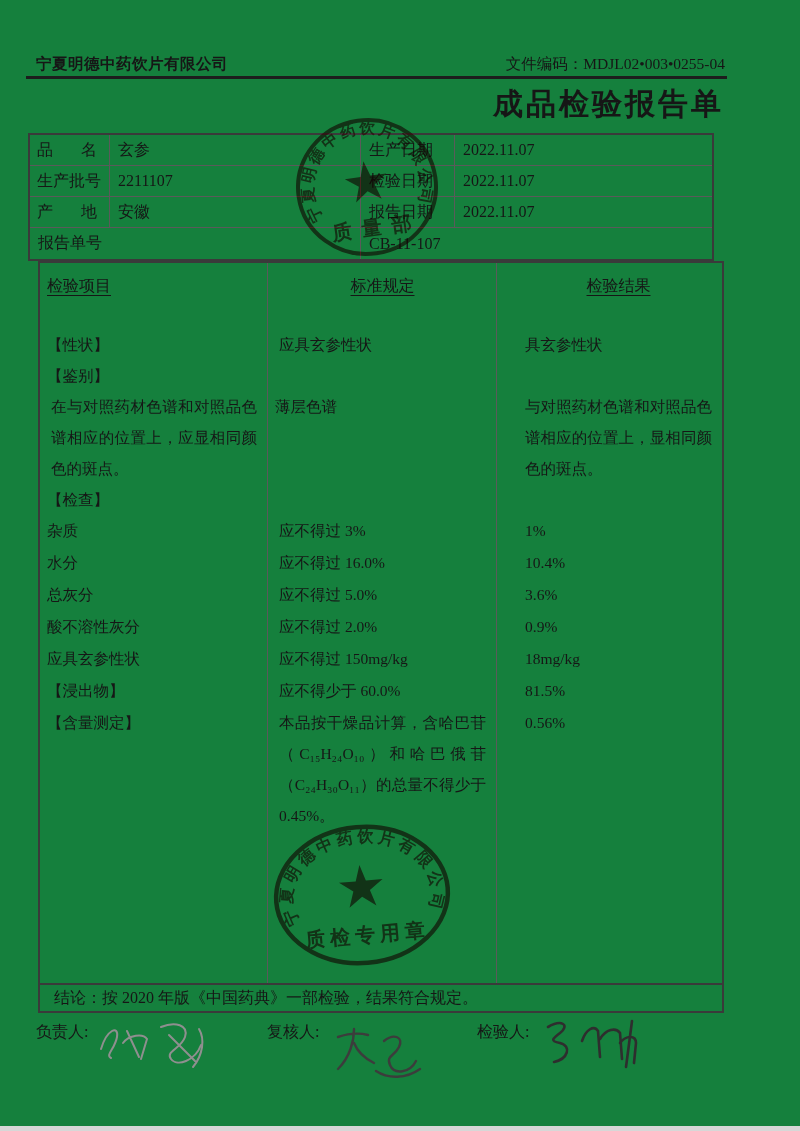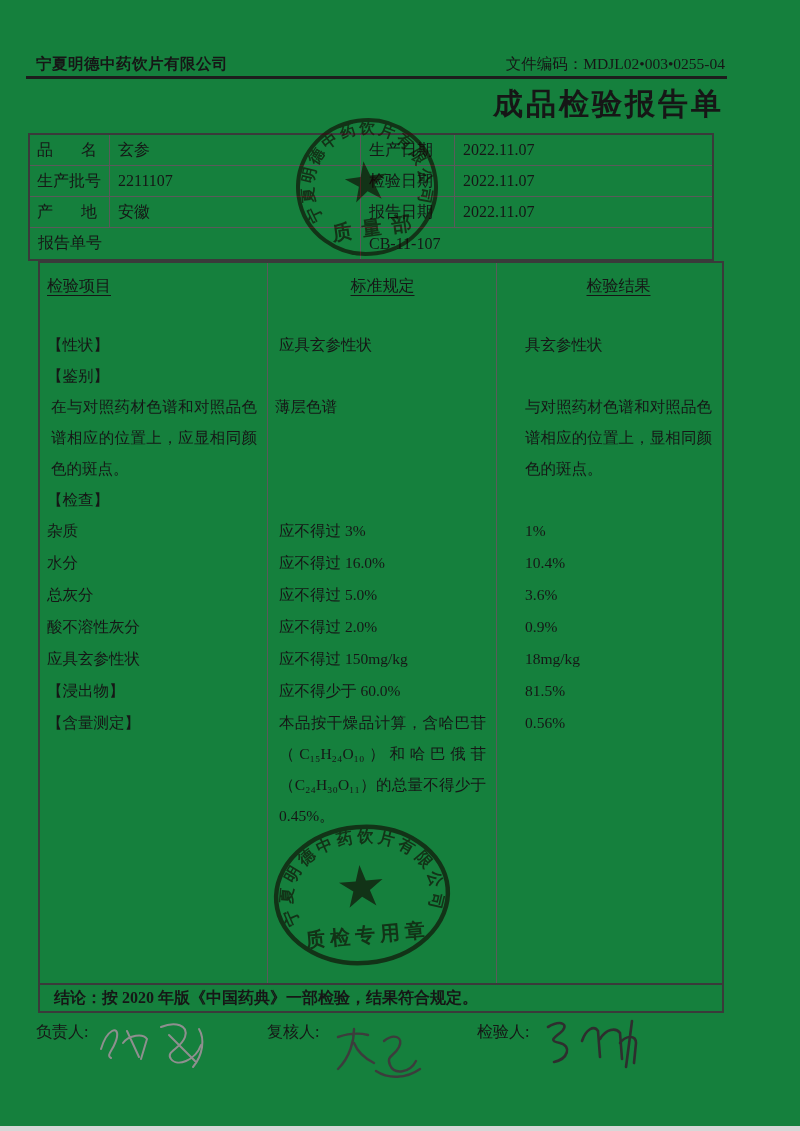--- a/index.html
+++ b/index.html
@@ -32,21 +32,21 @@
     grid-template-rows:66px 31px 31px 93px 31px 32px 32px 32px 32px 32px 32px 100px 1fr 28px;
   }
   .mc{font-size:15.5px;line-height:31px;box-sizing:border-box;overflow:visible;}
   .col1{border-right:1px solid #5a5a5a;padding-left:7px;}
   .col2{border-right:1px solid #5a5a5a;padding:0 10px 0 11px;}
   .col3{padding:0 10px 0 8px;margin-left:20px;}
   .hd{text-decoration:underline;text-underline-offset:4px;padding-top:7px;font-size:16px;}
   .hd.center{text-align:center;}
   .just{text-align:justify;}
   #conclusion-cell{
-    grid-column:1/4;border-top:2px solid #3a3a3a;font-size:16px;font-weight:bold;
+    grid-column:1/4;border-top:2px solid #3a3a3a;font-size:16px;font-weight:normal;
     display:flex;align-items:center;padding-left:14px;box-sizing:border-box;
   }
   
   .sig-label{position:absolute;font-size:16px;}
   .sig-svg{position:absolute;overflow:visible;}
   
   .stamp{position:absolute;overflow:visible;mix-blend-mode:multiply;opacity:.85;}
   
   #scan-bottom{position:absolute;left:0;bottom:0;width:800px;height:5px;background:#d7d7d7;}
 </style>

